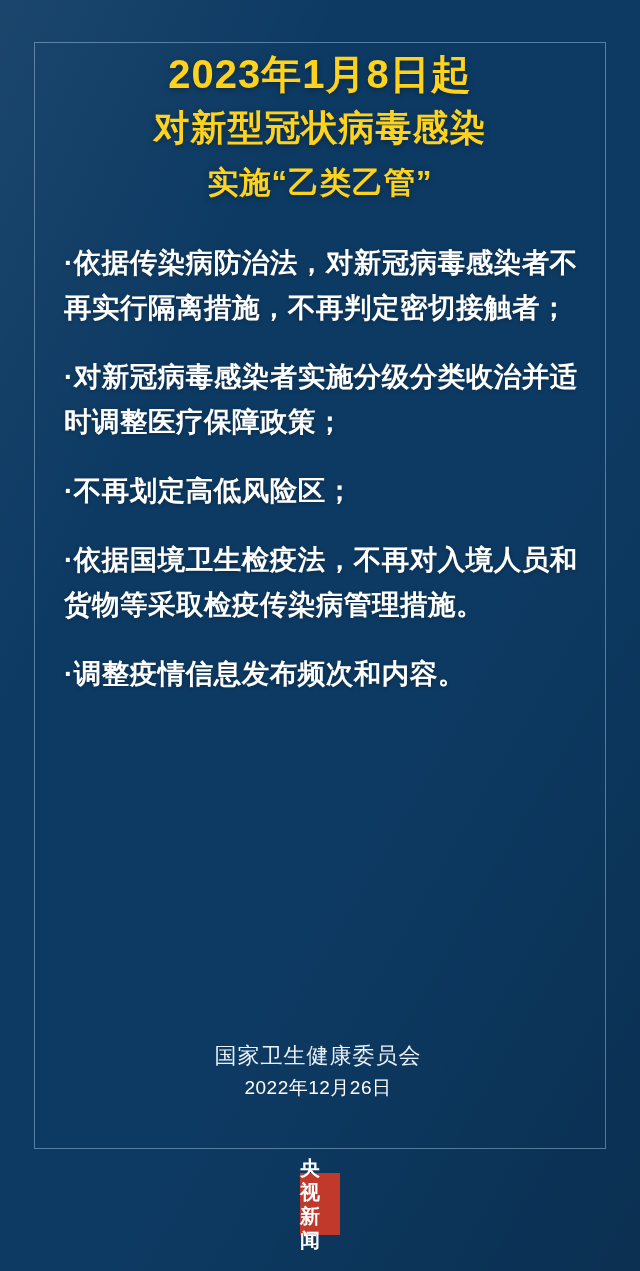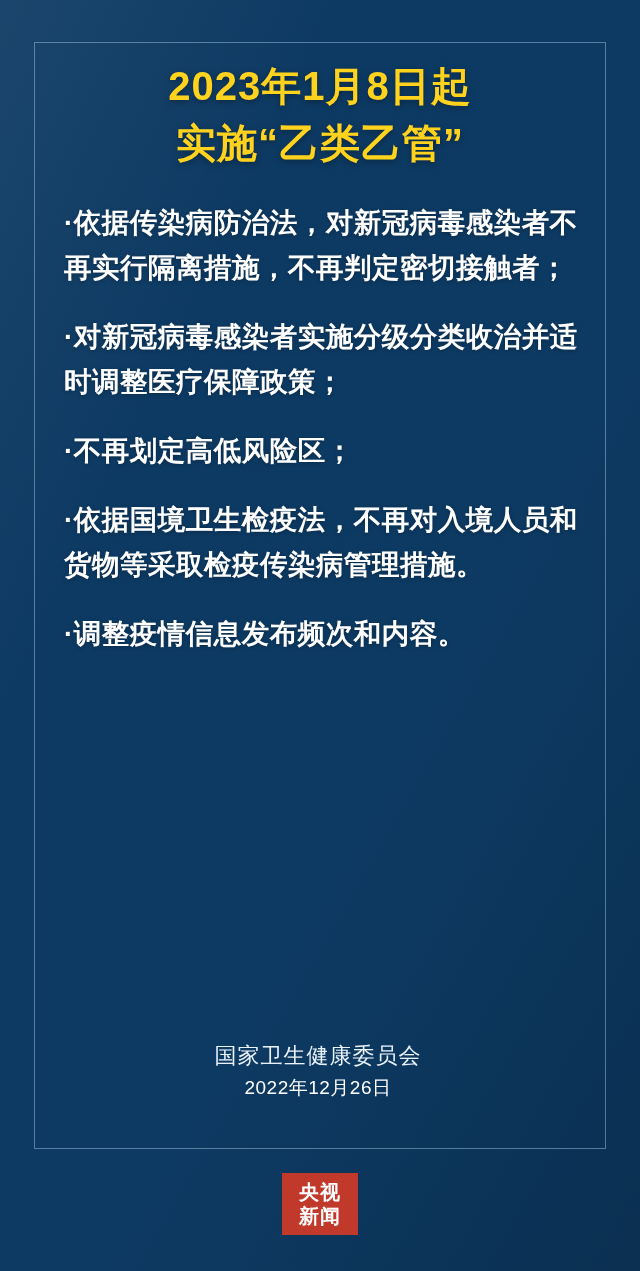--- a/index.html
+++ b/index.html
@@ -39,42 +39,42 @@
     left: 34px;
     top: 42px;
     right: 34px;
     bottom: 122px;
     border: 1px solid rgba(175,210,240,0.45);
     box-sizing: border-box;
     pointer-events: none;
   }
   .content {
     position: relative;
-    padding: 12px 34px;
+    padding: 0 34px;
     box-sizing: border-box;
     height: 100%;
   }
   .headline {
     padding-top: 46px;
     text-align: center;
     color: #ffd21e;
     font-weight: bold;
     letter-spacing: 1px;
     text-shadow: 0 2px 6px rgba(0,0,0,0.35);
   }
   .headline .l1 {
     font-size: 40px;
     line-height: 56px;
   }
   .headline .l2 {
     font-size: 36px;
     line-height: 52px;
   }
   .headline .l3 {
-    font-size: 40px;
+    font-size: 31px;
     line-height: 58px;
   }
   .body-list {
     margin-top: 28px;
     padding: 0 22px 0 30px;
   }
   .item {
     color: #ffffff;
     font-size: 27.5px;
     font-weight: bold;
@@ -101,21 +101,21 @@
     font-size: 19px;
     line-height: 30px;
     letter-spacing: 0.5px;
     color: #ffffff;
   }
   .logo {
     position: absolute;
     left: 50%;
     transform: translateX(-50%);
     bottom: 36px;
-    width: 76px;
+    width: 40px;
     height: 62px;
     background: #c0392b;
     display: flex;
     flex-direction: column;
     align-items: center;
     justify-content: center;
     color: #ffffff;
     font-size: 20px;
     font-weight: bold;
     line-height: 24px;
@@ -127,20 +127,21 @@
 <body>
 
 <div class="poster">
   <div class="sheen"></div>
   <div class="frame"></div>
 
   <div class="content">
 
     <div class="headline">
       <div class="l1">2023年1月8日起</div>
+      <div class="l2">对新型冠状病毒感染</div>
       <div class="l3">实施“乙类乙管”</div>
     </div>
 
     <div class="body-list">
       <div class="item">·依据传染病防治法，对新冠病毒感染者不再实行隔离措施，不再判定密切接触者；</div>
       <div class="item">·对新冠病毒感染者实施分级分类收治并适时调整医疗保障政策；</div>
       <div class="item">·不再划定高低风险区；</div>
       <div class="item">·依据国境卫生检疫法，不再对入境人员和货物等采取检疫传染病管理措施。</div>
       <div class="item">·调整疫情信息发布频次和内容。</div>
     </div>

